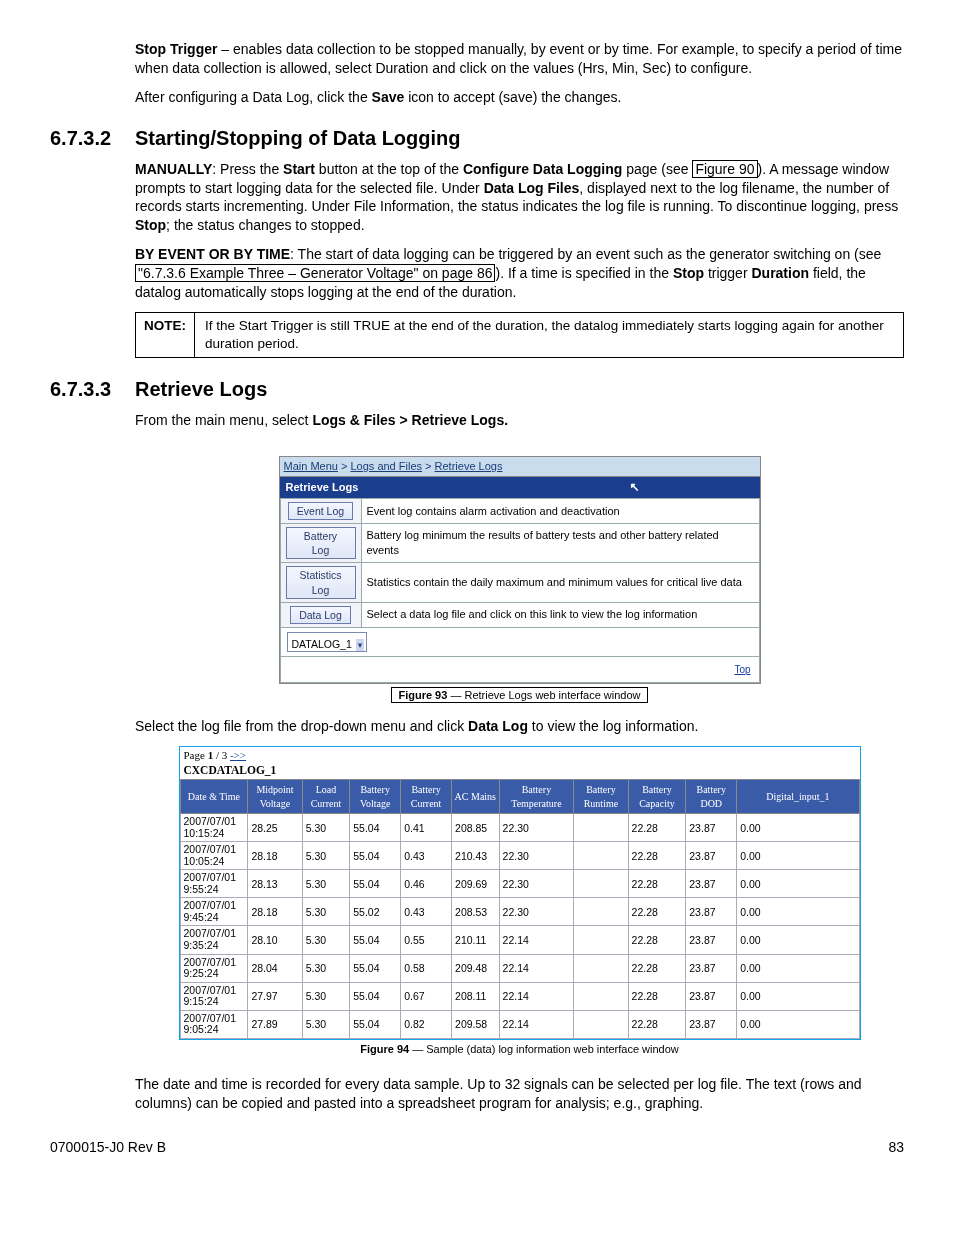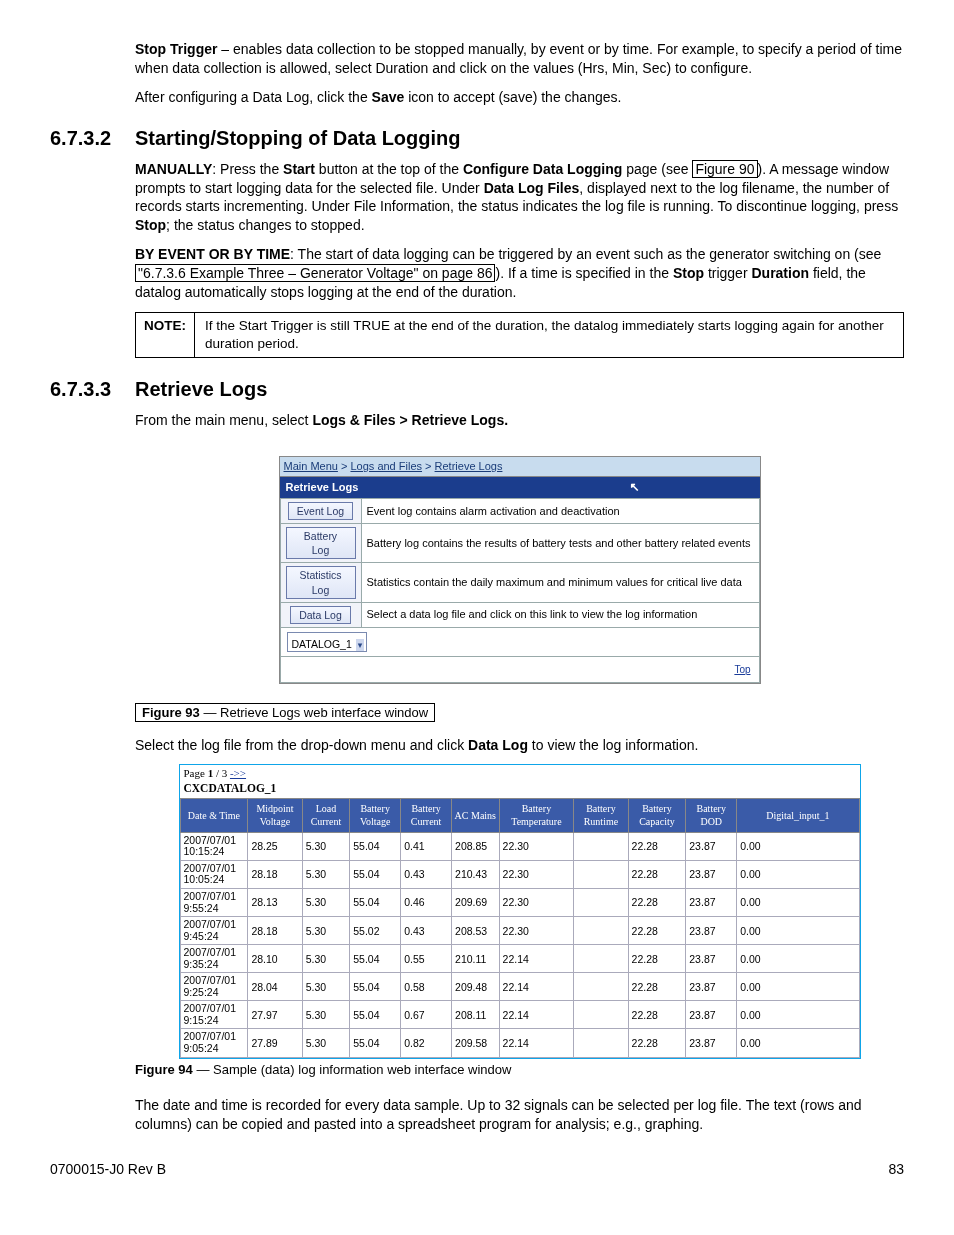--- a/index.html
+++ b/index.html
@@ -32,21 +32,21 @@
     padding: 4px 8px;
     font-weight: bold;
     white-space: nowrap;
   }
   .notebox .note-body { padding: 4px 10px; }
   .fig-wrap { margin-left: 85px; }
   .fig93 {
     width: 480px;
     border: 1px solid #888;
     font-size: 11px;
-    margin: 26px auto 20px auto;
+    margin: 26px auto 4px auto;
   }
   .fig93 .breadcrumb {
     background: #c8dcee;
     color: #1a3c78;
     padding: 2px 4px;
     font-size: 11px;
     border-bottom: 1px solid #888;
   }
   .fig93 .breadcrumb span { text-decoration: underline; }
   .fig93 .titlebar {
@@ -91,21 +91,22 @@
     display: inline-block;
     background: #cdd7ee;
     color: #2b4a8a;
     padding: 0 2px;
     margin-left: 4px;
     font-size: 9px;
   }
   .fig93 .toprow td { text-align: right; padding: 5px 8px; }
   .fig93 .toprow a { color: #1a3c9a; text-decoration: underline; font-size: 10px; }
   .fig-caption {
-    font-size: 13px;
+    text-align: center;
+    font-size: 11px;
     margin: 2px 0 14px 0;
   }
   .fig-caption .capbox { border: 1px solid #000; padding: 1px 6px; }
   .fig94 {
     width: 680px;
     border: 1px solid #0ea5e9;
     font-size: 10.5px;
     margin: 6px auto 2px auto;
     font-family: "Times New Roman", serif;
   }
@@ -195,21 +196,21 @@
       <span class="cursor">↖</span>
     </div>
     <table>
       <tbody>
           <tr>
         <td class="btncell"><span class="logbtn">Event Log</span></td>
         <td>Event log contains alarm activation and deactivation</td>
       </tr>
       <tr>
         <td class="btncell"><span class="logbtn">Battery Log</span></td>
-        <td>Battery log contains the results of battery tests and other battery related events</td>
+        <td>Battery log minimum the results of battery tests and other battery related events</td>
       </tr>
       <tr>
         <td class="btncell"><span class="logbtn">Statistics Log</span></td>
         <td>Statistics contain the daily maximum and minimum values for critical live data</td>
       </tr>
       <tr>
         <td class="btncell"><span class="logbtn">Data Log</span></td>
         <td>Select a data log file and click on this link to view the log information</td>
       </tr>
       <tr class="selectrow">

